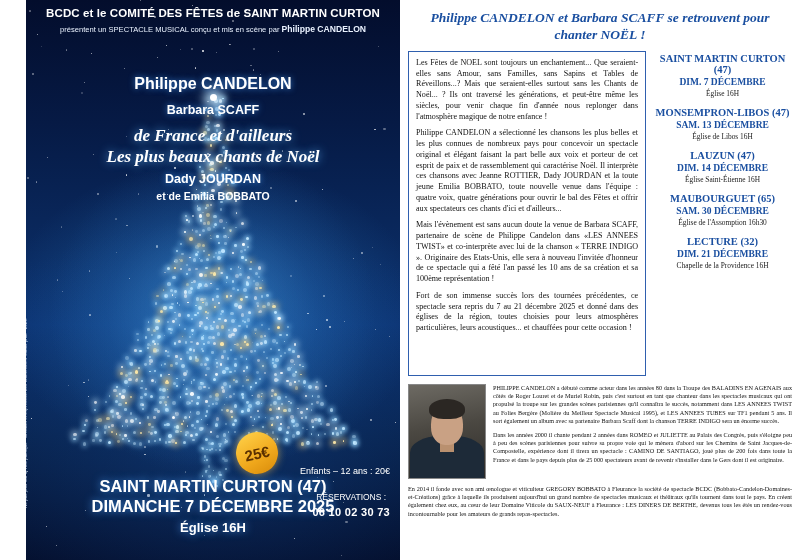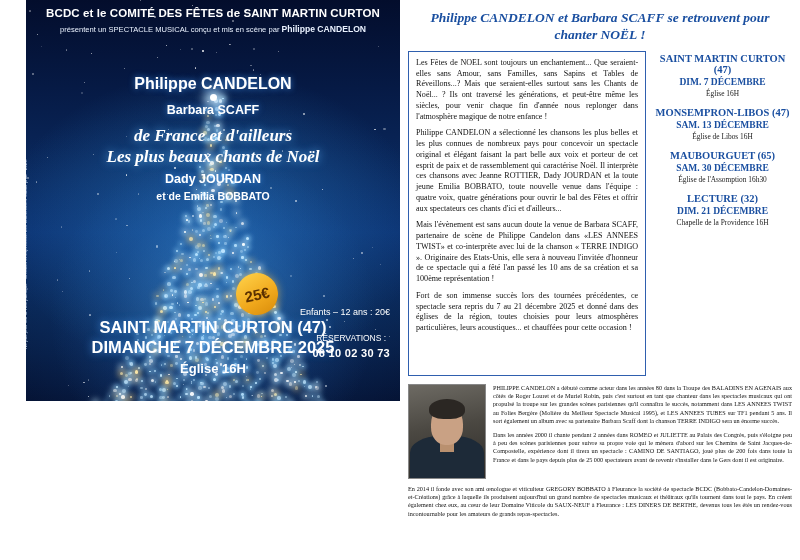--- a/index.html
+++ b/index.html
@@ -13,21 +13,21 @@
   .page {
     position: relative;
     width: 800px; height: 560px;
     display: flex;
     background: #ffffff;
   }
 
   
   .poster {
     position: relative;
-    width: 400px; height: 401px;
+    width: 400px; height: 560px;
     background:
       radial-gradient(ellipse 300px 220px at 50% 56%, rgba(40,120,190,0.55) 0%, rgba(10,40,85,0.0) 70%),
       radial-gradient(ellipse 420px 300px at 50% 78%, rgba(20,70,140,0.5) 0%, rgba(4,16,46,0) 72%),
       linear-gradient(180deg, #030d2c 0%, #061a45 22%, #0a2a60 45%, #0b3170 58%, #072049 78%, #030c28 100%);
     color: #ffffff;
     overflow: hidden;
     margin-left: 26px;
   }
   .stars { position: absolute; inset: 0; pointer-events: none; }
   .star { position: absolute; background: #ffffff; border-radius: 50%; opacity: .75; }
@@ -1359,20 +1359,25 @@
             <div class="date-city">SAINT MARTIN CURTON (47)</div>
             <div class="date-day">DIM. 7 DÉCEMBRE</div>
             <div class="date-place">Église 16H</div>
           </div>
           <div class="date-item">
             <div class="date-city">MONSEMPRON-LIBOS (47)</div>
             <div class="date-day">SAM. 13 DÉCEMBRE</div>
             <div class="date-place">Église de Libos 16H</div>
           </div>
           <div class="date-item">
+            <div class="date-city">LAUZUN (47)</div>
+            <div class="date-day">DIM. 14 DÉCEMBRE</div>
+            <div class="date-place">Église Saint-Étienne 16H</div>
+          </div>
+          <div class="date-item">
             <div class="date-city">MAUBOURGUET (65)</div>
             <div class="date-day">SAM. 30 DÉCEMBRE</div>
             <div class="date-place">Église de l'Assomption 16h30</div>
           </div>
           <div class="date-item">
             <div class="date-city">LECTURE (32)</div>
             <div class="date-day">DIM. 21 DÉCEMBRE</div>
             <div class="date-place">Chapelle de la Providence 16H</div>
           </div>
         </div>

